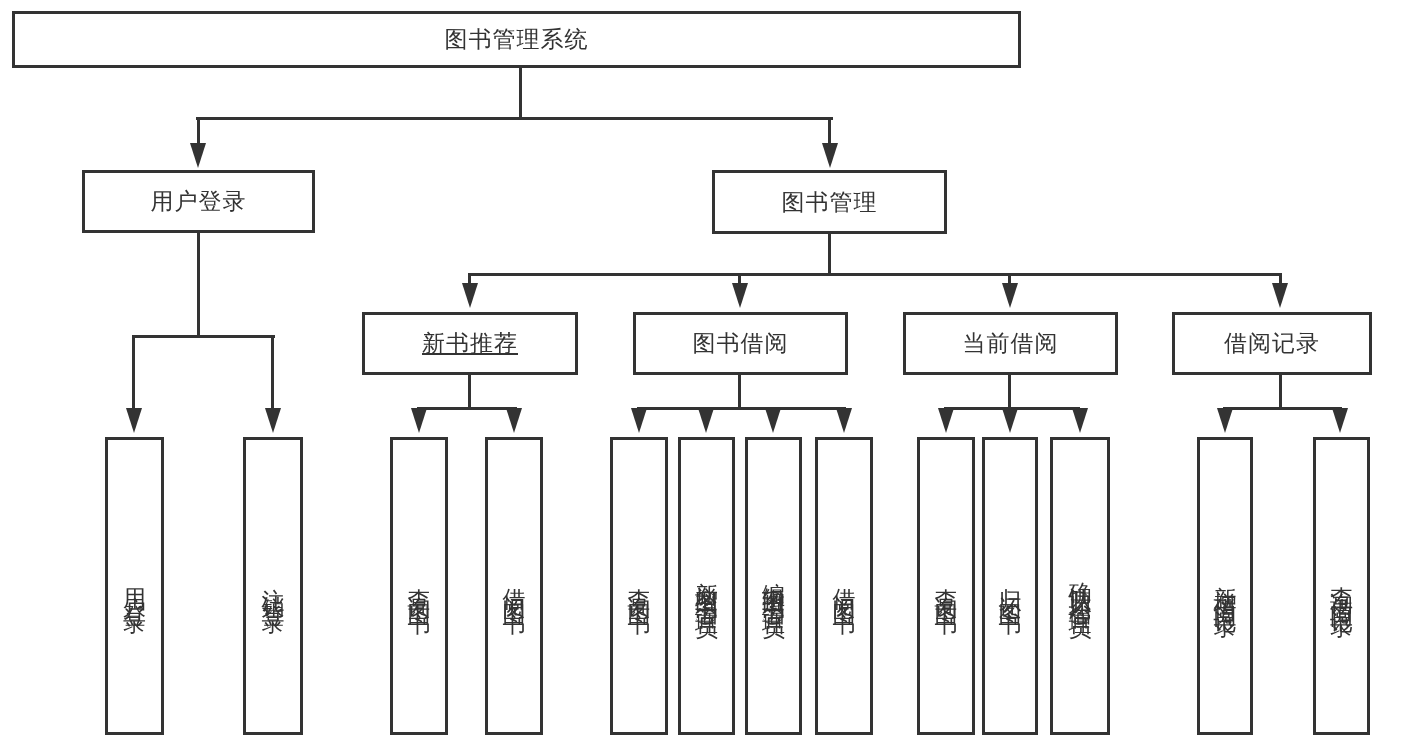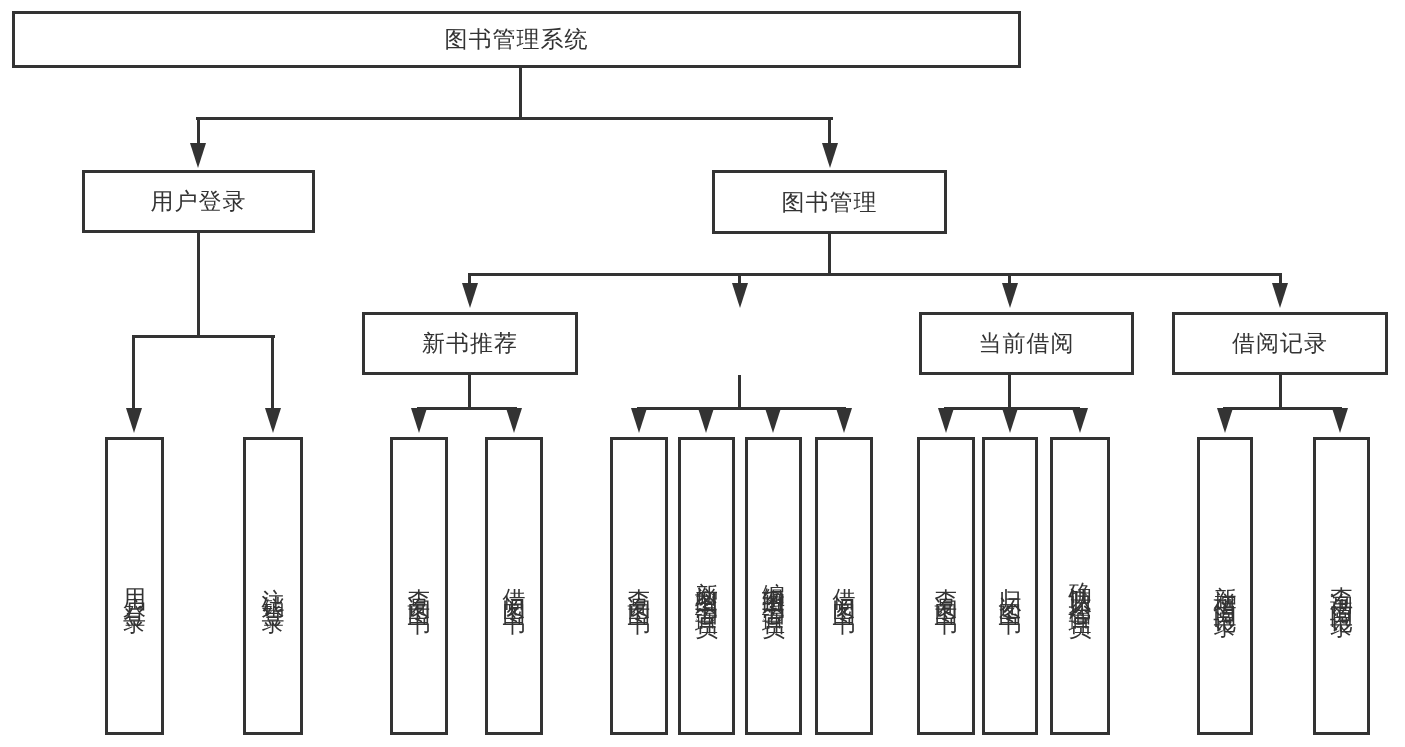--- a/index.html
+++ b/index.html
@@ -98,27 +98,30 @@
   <div class="hline" style="left:468px;top:273px;width:814px;"></div>
   <div class="vline" style="left:468px;top:273px;height:13px;"></div>
   <div class="arrow" style="left:462px;top:283px;"></div>
   <div class="vline" style="left:738px;top:273px;height:13px;"></div>
   <div class="arrow" style="left:732px;top:283px;"></div>
   <div class="vline" style="left:1008px;top:273px;height:13px;"></div>
   <div class="arrow" style="left:1002px;top:283px;"></div>
   <div class="vline" style="left:1279px;top:273px;height:13px;"></div>
   <div class="arrow" style="left:1272px;top:283px;"></div>
 
-  <div class="box" style="left:362px;top:312px;width:216px;height:63px;">
+  <div class="box" style="left:362px;top:312px;width:216px;height:63px;text-decoration:underline;">
     <span class="hlabel">新书推荐</span>
   </div>
-  <div class="box" style="left:903px;top:312px;width:215px;height:63px;margin-left:16px;">
+  <div class="box" style="left:633px;top:312px;width:215px;height:63px;">
+    <span class="hlabel">图书借阅</span>
+  </div>
+  <div class="box" style="left:903px;top:312px;width:215px;height:63px;">
     <span class="hlabel">当前借阅</span>
   </div>
-  <div class="box" style="left:1172px;top:312px;width:216px;height:63px;">
+  <div class="box" style="left:1172px;top:312px;width:200px;height:63px;">
     <span class="hlabel">借阅记录</span>
   </div>
 
   <div class="vline" style="left:468px;top:375px;height:34px;"></div>
   <div class="hline" style="left:417px;top:407px;width:100px;"></div>
   <div class="arrow" style="left:411px;top:408px;"></div>
   <div class="arrow" style="left:506px;top:408px;"></div>
 
   <div class="vline" style="left:738px;top:375px;height:34px;"></div>
   <div class="hline" style="left:637px;top:407px;width:209px;"></div>

